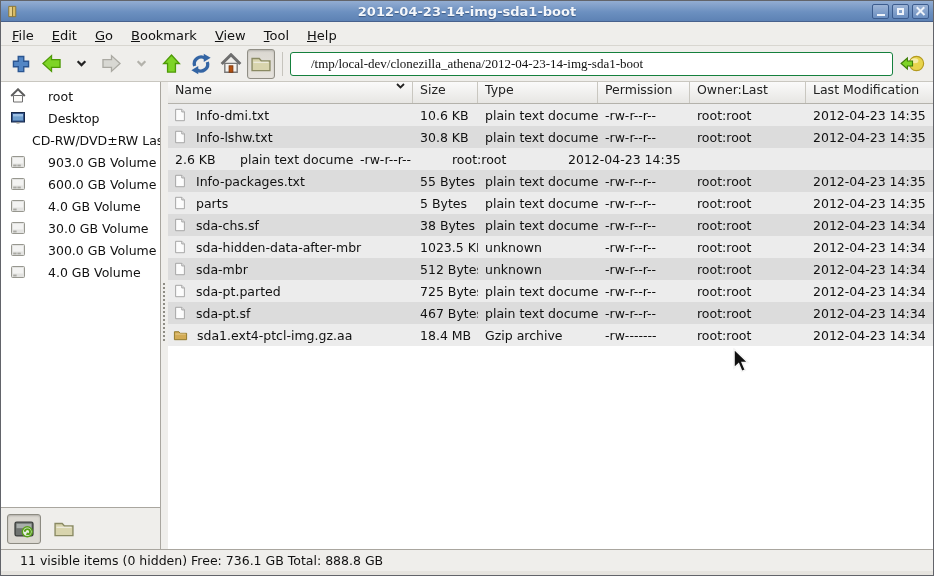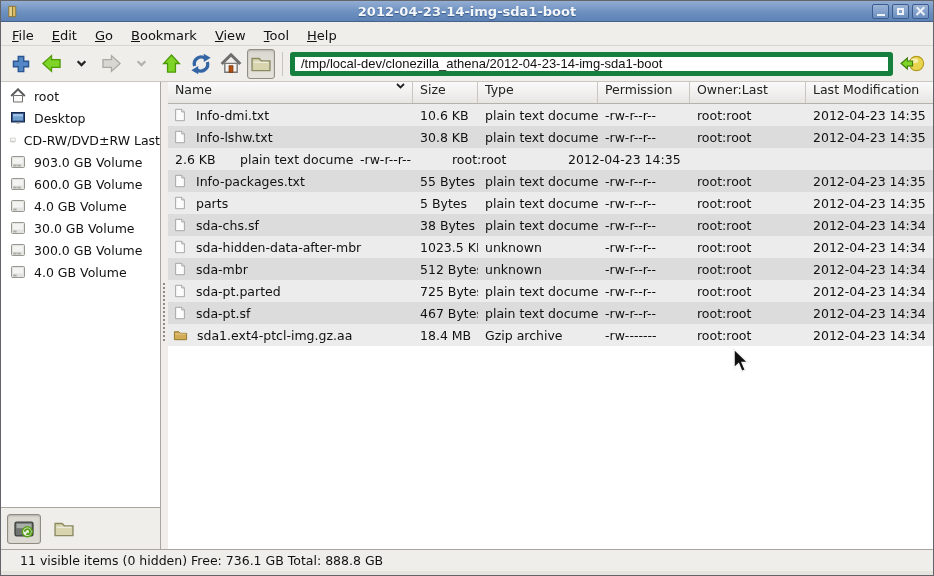--- a/index.html
+++ b/index.html
@@ -23,28 +23,28 @@
   
   .menubar{height:24px;flex:0 0 24px;background:#efeeeb;border-bottom:1px solid #d8d6d0;display:flex;align-items:flex-end;padding-left:2px;}
   .menu-item{padding:2px 9px;font-size:13px;color:#111;}
   .menu-item u{text-decoration:underline;}
 
   
   .toolbar{height:36px;flex:0 0 36px;background:#efeeeb;border-bottom:1px solid #c9c7c0;display:flex;align-items:center;padding:0 6px;gap:2px;}
   .tbtn{height:30px;min-width:28px;display:flex;align-items:center;justify-content:center;border:1px solid transparent;border-radius:3px;padding:0 2px;gap:1px;}
   .tbtn.pressed{border:1px solid #908e85;background:linear-gradient(#dbd8d1,#e6e3dd);box-shadow:inset 0 1px 2px rgba(0,0,0,.18);}
   .tsep{width:1px;height:24px;background:#c6c4bd;margin:0 5px;}
-  .addr{flex:1;height:24px;border:5px solid #15803d;border-radius:3px;background:#fff;font-size:13px;padding:0 6px;color:#111;font-family:Liberation Sans, sans-serif;outline:none;}
+  .addr{flex:1;height:24px;border:1px solid #15803d;border-radius:3px;background:#fff;font-size:13px;padding:0 20px;color:#111;font-family:Liberation Serif, serif;outline:none;}
   .gobtn{margin-left:5px;margin-right:2px;display:flex;align-items:center;}
 
   
   .main{flex:1;display:flex;min-height:0;background:#fff;}
   .side-col{width:160px;flex:0 0 160px;display:flex;flex-direction:column;border-right:1px solid #a9a69f;background:#fff;}
   .places{flex:1;padding-top:3px;overflow:hidden;}
-  .place{height:22px;display:flex;align-items:center;gap:8px;padding-left:9px;font-size:12.5px;color:#111;white-space:nowrap;}
+  .place{height:22px;display:flex;align-items:center;gap:22px;padding-left:9px;font-size:12.5px;color:#111;white-space:nowrap;}
   .toggles{flex:0 0 42px;background:#efeeeb;border-top:1px solid #a9a69f;display:flex;align-items:center;gap:6px;padding-left:6px;}
   .pane-btn{width:34px;height:30px;display:flex;align-items:center;justify-content:center;border:1px solid transparent;border-radius:3px;}
   .pane-btn.pressed{border:1px solid #8d8b82;background:#dcd9d2;box-shadow:inset 0 1px 2px rgba(0,0,0,.2);}
   .splitter{width:7px;flex:0 0 7px;background:#efeeeb;position:relative;}
   .grip{position:absolute;left:1px;top:200px;width:5px;height:60px;background:radial-gradient(circle at 2px 2px,#8e8c84 1px,transparent 1.2px);background-size:4px 4px;}
 
   
   .filelist{flex:1;display:flex;flex-direction:column;background:#fff;min-width:0;}
   .lheader{height:22px;flex:0 0 22px;display:flex;background:linear-gradient(#fafafa,#e7e6e3);border-bottom:1px solid #b4b2ab;}
   .hcell{font-size:12.5px;color:#222;display:flex;align-items:flex-start;padding-left:7px;border-right:1px solid #c9c7c0;overflow:hidden;white-space:nowrap;}

